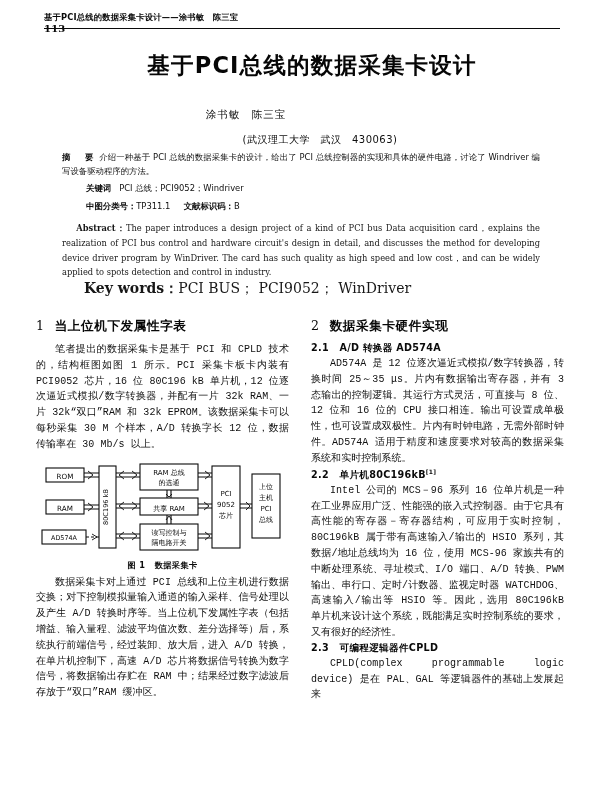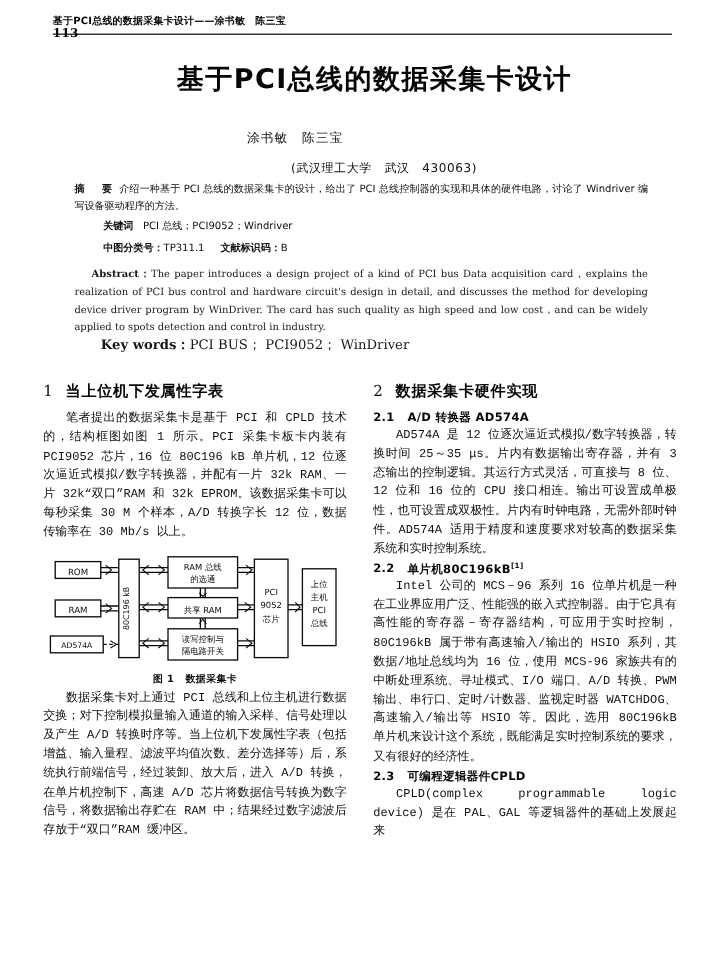--- a/index.html
+++ b/index.html
@@ -126,21 +126,21 @@
     font-family: "DejaVu Serif", "Liberation Serif", serif;
     font-size: 8.3px;
     line-height: 14.6px;
     text-align: justify;
     color: #1d1d1d;
     margin: 7px 0 0 0;
   }
   .en-abs .lbl { font-weight: bold; }
   .en-kw {
     font-family: "DejaVu Serif", "Liberation Serif", serif;
-    font-size: 11px;
+    font-size: 14px;
     line-height: 14.6px;
     color: #1d1d1d;
     margin: 1px 0 0 22px;
   }
   .en-kw .lbl { font-weight: bold; }
 
   
   .cols {
     position: absolute;
     top: 318px;

